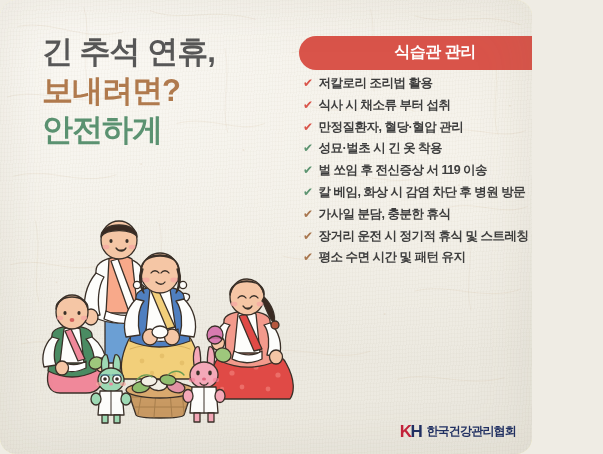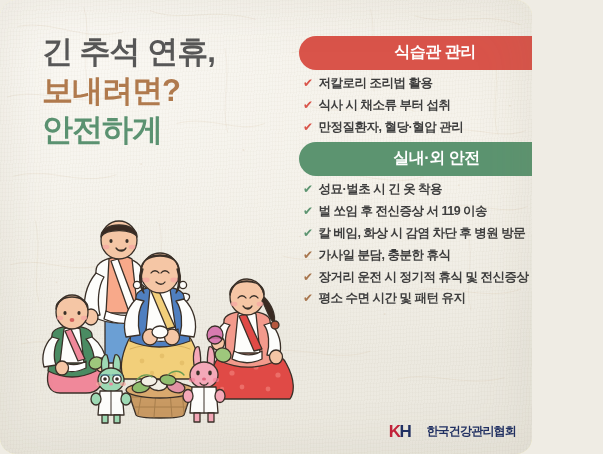--- a/index.html
+++ b/index.html
@@ -78,21 +78,21 @@
   .card-green .check{color:#5c9470;}
   .card-brown .check{color:#a8764e;}
 
   
   .illus{position:absolute;left:10px;top:213px;width:292px;height:215px;}
   .illus svg{display:block;width:100%;height:100%;}
 
   
   .logo{
     position:absolute;right:16px;bottom:14px;
-    display:flex;align-items:center;gap:16px;
+    display:flex;align-items:center;gap:5px;
   }
   .logo-mark{font-size:17px;font-weight:bold;letter-spacing:-1.5px;line-height:1;}
   .logo-k{color:#c4213a;}
   .logo-h{color:#1f2f63;}
   .logo-text{font-size:12px;font-weight:bold;color:#1f2f63;letter-spacing:-.8px;}
 </style>
 </head>
 <body>
 
 <div class="poster">
@@ -164,21 +164,20 @@
           <span>식사 시 채소류 부터 섭취</span>
         </li>
         <li>
           <span class="check">✔</span>
           <span>만정질환자, 혈당·혈압 관리</span>
         </li>
       </ul>
     </div>
 
     <div class="card card-green">
-      <span class="pill">실내·외 안전</span>
       <ul class="items">
         <li>
           <span class="check">✔</span>
           <span>성묘·벌초 시 긴 옷 착용</span>
         </li>
         <li>
           <span class="check">✔</span>
           <span>벌 쏘임 후 전신증상 서 119 이송</span>
         </li>
         <li>
@@ -189,21 +188,21 @@
     </div>
 
     <div class="card card-brown">
       <ul class="items">
         <li>
           <span class="check">✔</span>
           <span>가사일 분담, 충분한 휴식</span>
         </li>
         <li>
           <span class="check">✔</span>
-          <span>장거리 운전 시 정기적 휴식 및 전신증상</span>
+          <span>장거리 운전 시 정기적 휴식 및 스트레칭</span>
         </li>
         <li>
           <span class="check">✔</span>
           <span>평소 수면 시간 및 패턴 유지</span>
         </li>
       </ul>
     </div>
 
   </div>
 

